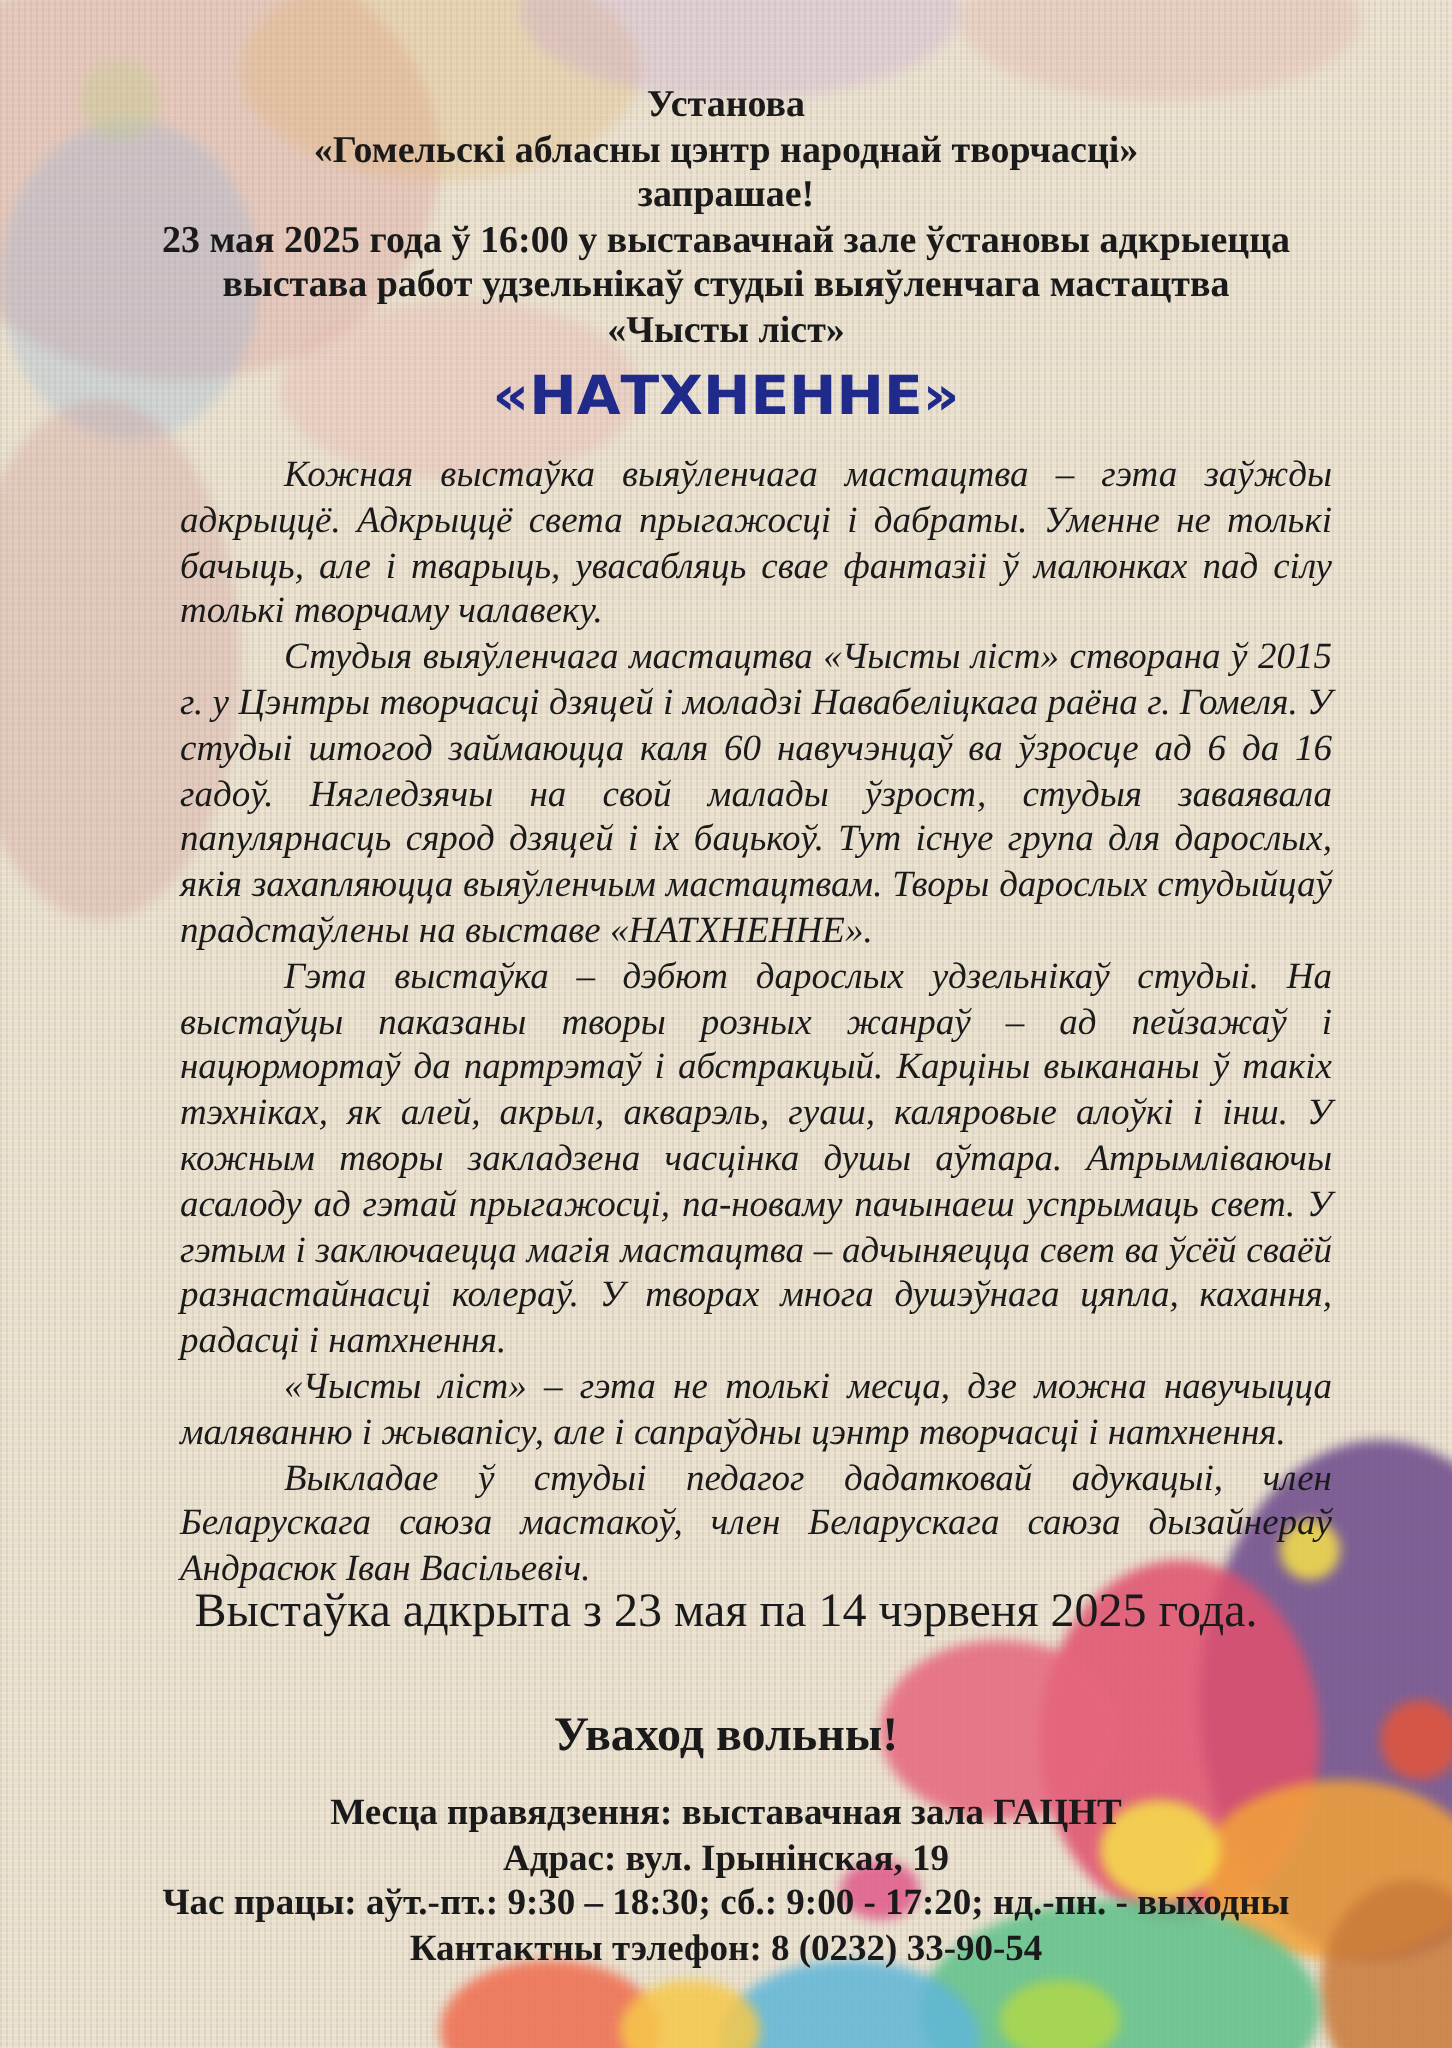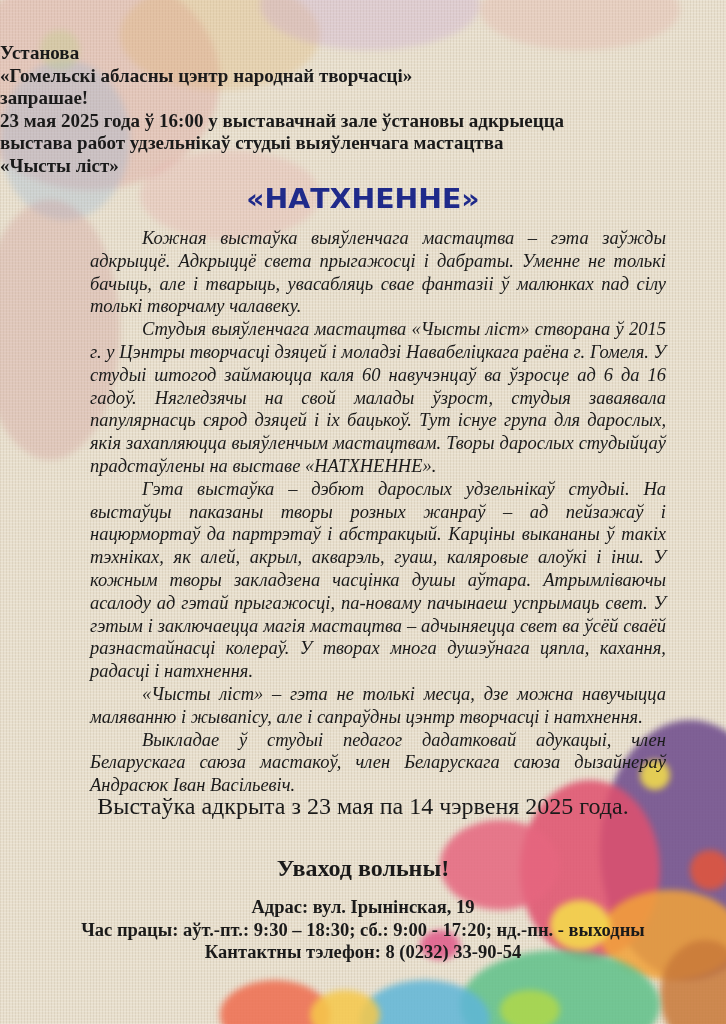--- a/index.html
+++ b/index.html
@@ -15,21 +15,21 @@
     background-image:
       repeating-linear-gradient(0deg, rgba(255,255,255,0.18) 0 1px, transparent 1px 3px),
       repeating-linear-gradient(90deg, rgba(120,100,70,0.10) 0 1px, transparent 1px 3px);
   }
   .splash { position:absolute; border-radius:50%; filter:blur(3px); }
   .top-splash { opacity:0.28; }
   .bottom-splash { opacity:0.85; }
 
   .content { position:absolute; left:0; top:0; width:726px; height:1024px; }
 
-  .header { position:absolute; left:0; right:0; top:42px; text-align:left;
+  .header { position:absolute; left:0; right:0; top:42px; text-align:center;
     font-weight:bold; font-size:19px; line-height:22.5px; }
   .header div { white-space:nowrap; }
 
   .title { position:absolute; left:0; right:0; top:183px; text-align:center;
     font-family:"DejaVu Sans","Liberation Sans",sans-serif; font-weight:bold;
     font-size:27px; letter-spacing:0px; color:#1f2a8a;
     transform:scaleX(1.05); }
 
   .body-text { position:absolute; left:90px; width:576px; font-size:18.5px;
     line-height:22.8px; text-align:justify;font-style:italic; }
@@ -90,17 +90,18 @@
 
   <div class="center-block" style="top:795px;">
     <div>Выстаўка адкрыта з 23 мая па 14 чэрвеня 2025 года.</div>
   </div>
 
   <div class="center-block bold" style="top:857px;">
     <div>Уваход вольны!</div>
   </div>
 
   <div class="center-block bold" style="top:896px; font-size:18.5px;">
+    <div>Месца правядзення: выставачная зала ГАЦНТ</div>
     <div>Адрас: вул. Ірынінская, 19</div>
     <div style="white-space:nowrap;">Час працы: аўт.-пт.: 9:30 – 18:30; сб.: 9:00 - 17:20; нд.-пн. - выходны</div>
     <div>Кантактны тэлефон: 8 (0232) 33-90-54</div>
   </div>
 </div>
 
 </body></html>

